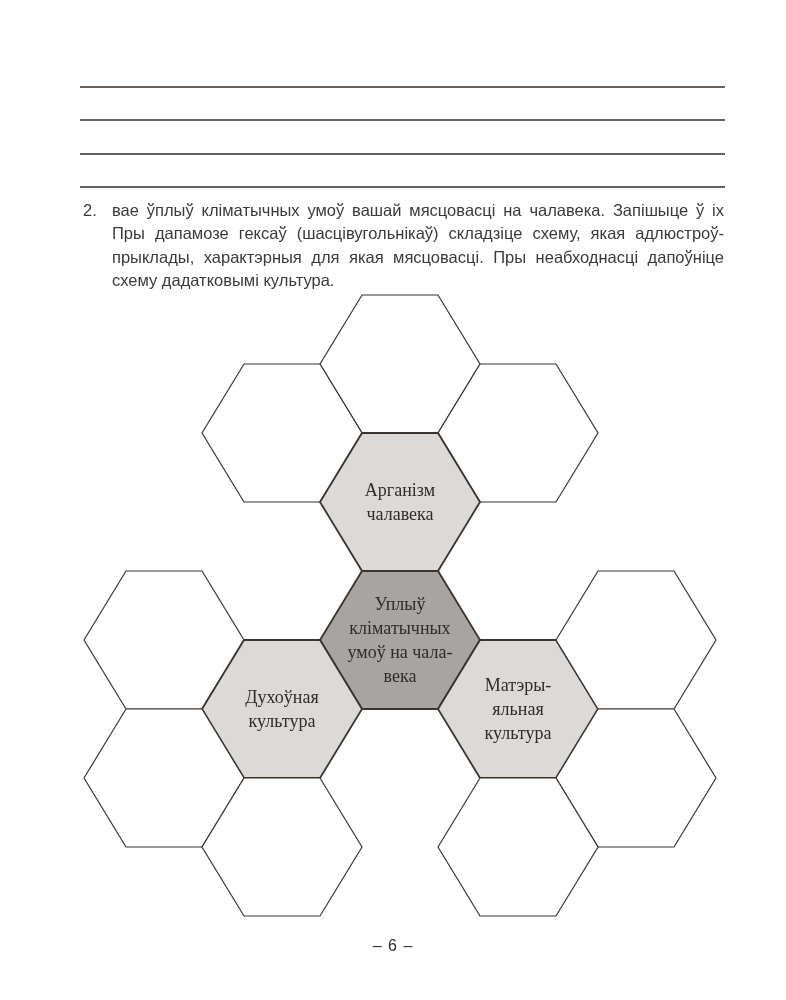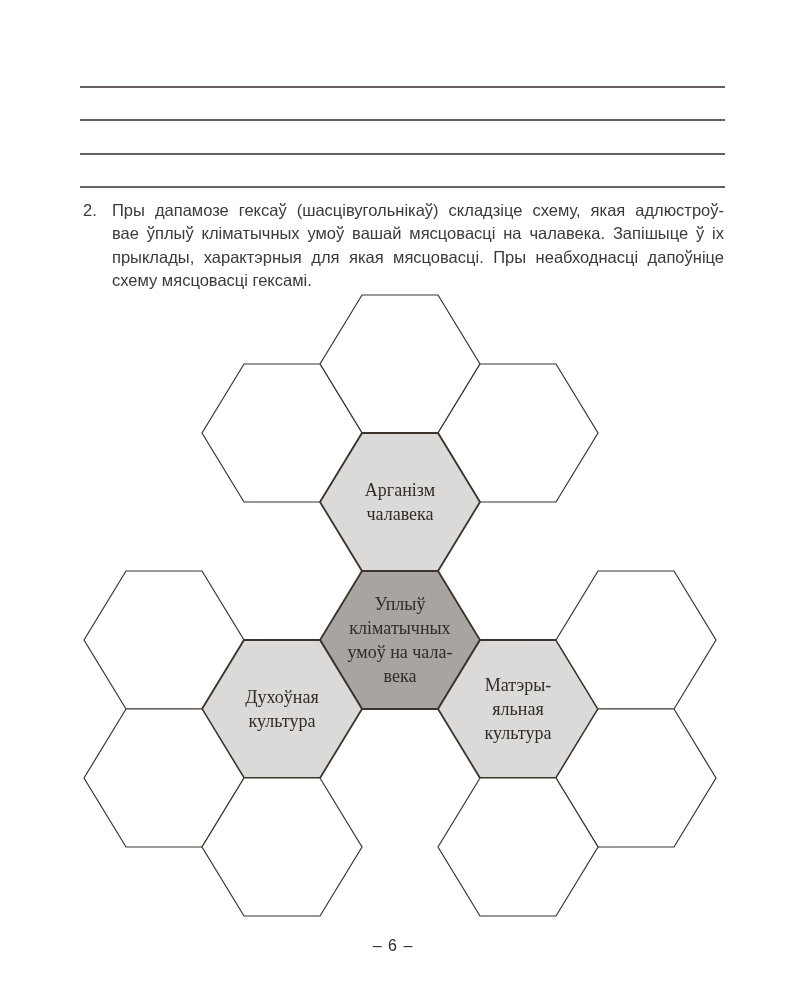--- a/index.html
+++ b/index.html
@@ -54,24 +54,24 @@
   <div class="writing-lines">
       <div class="writing-line" style="top: 86px; background: rgb(103, 98, 94);"></div>
       <div class="writing-line" style="top: 119.33px; background: rgb(103, 98, 94);"></div>
       <div class="writing-line" style="top: 152.66px; background: rgb(103, 98, 94);"></div>
       <div class="writing-line" style="top: 185.99px; background: rgb(103, 98, 94);"></div>
     </div>
 
   <div class="task">
     <div class="task-number">2.</div>
     <div class="task-text">
+        <div class="task-line just">вае ўплыў кліматычных умоў вашай мясцовасці на чалавека. Запішыце ў іх</div>
         <div class="task-line just">Пры дапамозе гексаў (шасцівугольнікаў) складзіце схему, якая адлюстроў-</div>
-        <div class="task-line just">вае ўплыў кліматычных умоў вашай мясцовасці на чалавека. Запішыце ў іх</div>
         <div class="task-line just">прыклады, характэрныя для якая мясцовасці. Пры неабходнасці дапоўніце</div>
-        <div class="task-line">схему мясцовасці гексамі.</div>
+        <div class="task-line">схему дадатковымі культура.</div>
       </div>
   </div>
 
   <svg class="diagram-svg" width="786" height="1000" viewBox="0 0 786 1000" xmlns="http://www.w3.org/2000/svg">
       <polygon points="320,364 362,295 438,295 480,364 438,433 362,433" fill="#ffffff" stroke="#3a342d" stroke-width="1.2"></polygon>
       <polygon points="202,433 244,364 320,364 362,433 320,502 244,502" fill="#ffffff" stroke="#3a342d" stroke-width="1.2"></polygon>
       <polygon points="438,433 480,364 556,364 598,433 556,502 480,502" fill="#ffffff" stroke="#3a342d" stroke-width="1.2"></polygon>
       <polygon points="320,502 362,433 438,433 480,502 438,571 362,571" fill="#dbdad8" stroke="#3a342d" stroke-width="1.8"></polygon>
       <text text-anchor="middle" fill="#322c26" class="hex-label"><tspan x="400" y="496">Арганізм</tspan><tspan x="400" y="520">чалавека</tspan></text>
       <polygon points="320,640 362,571 438,571 480,640 438,709 362,709" fill="#a7a4a1" stroke="#3a342d" stroke-width="1.8"></polygon>

